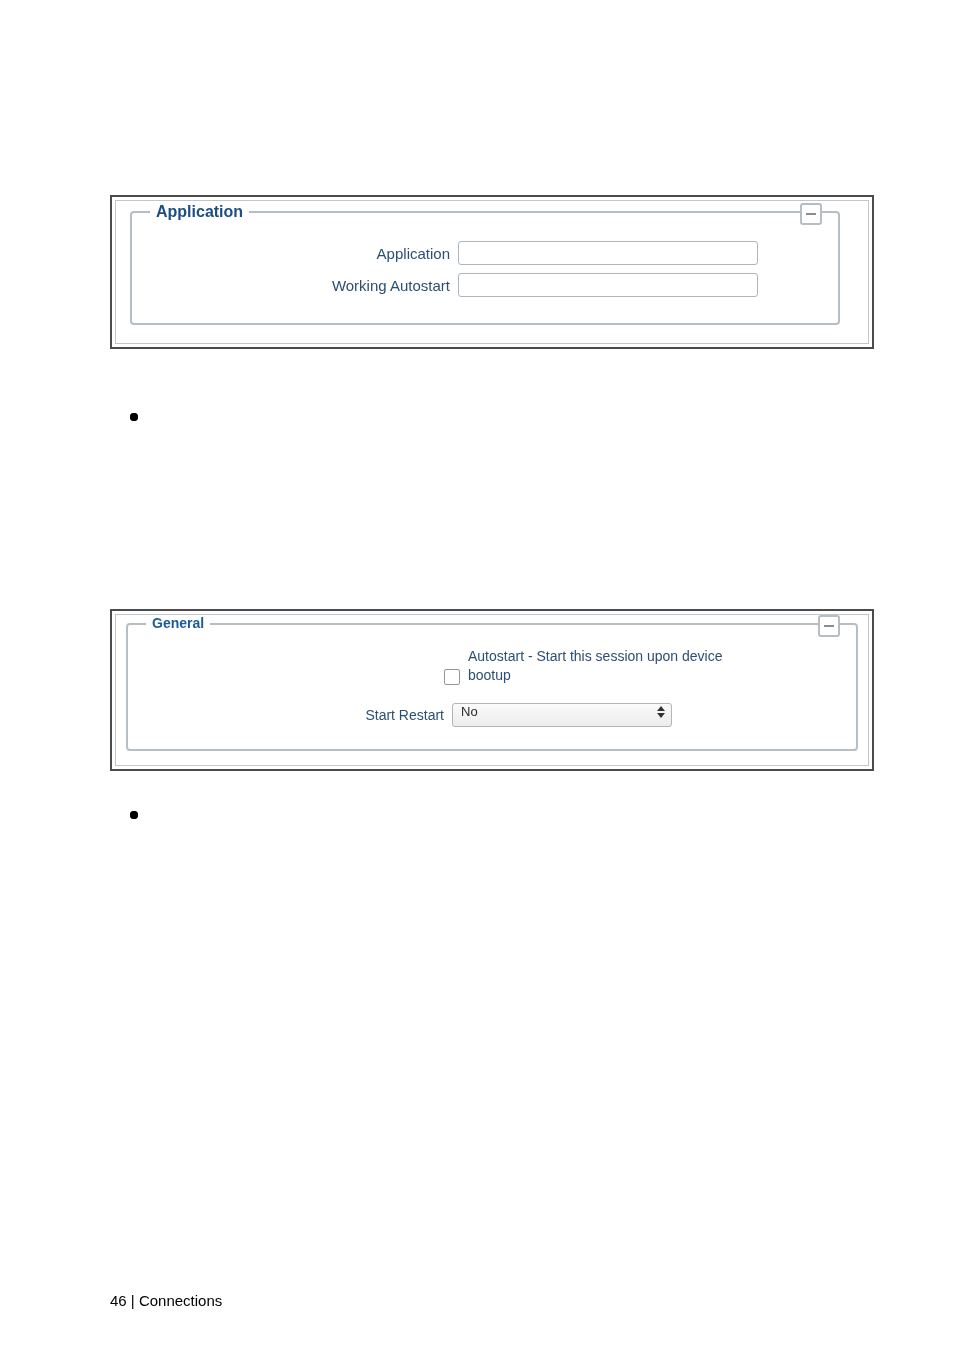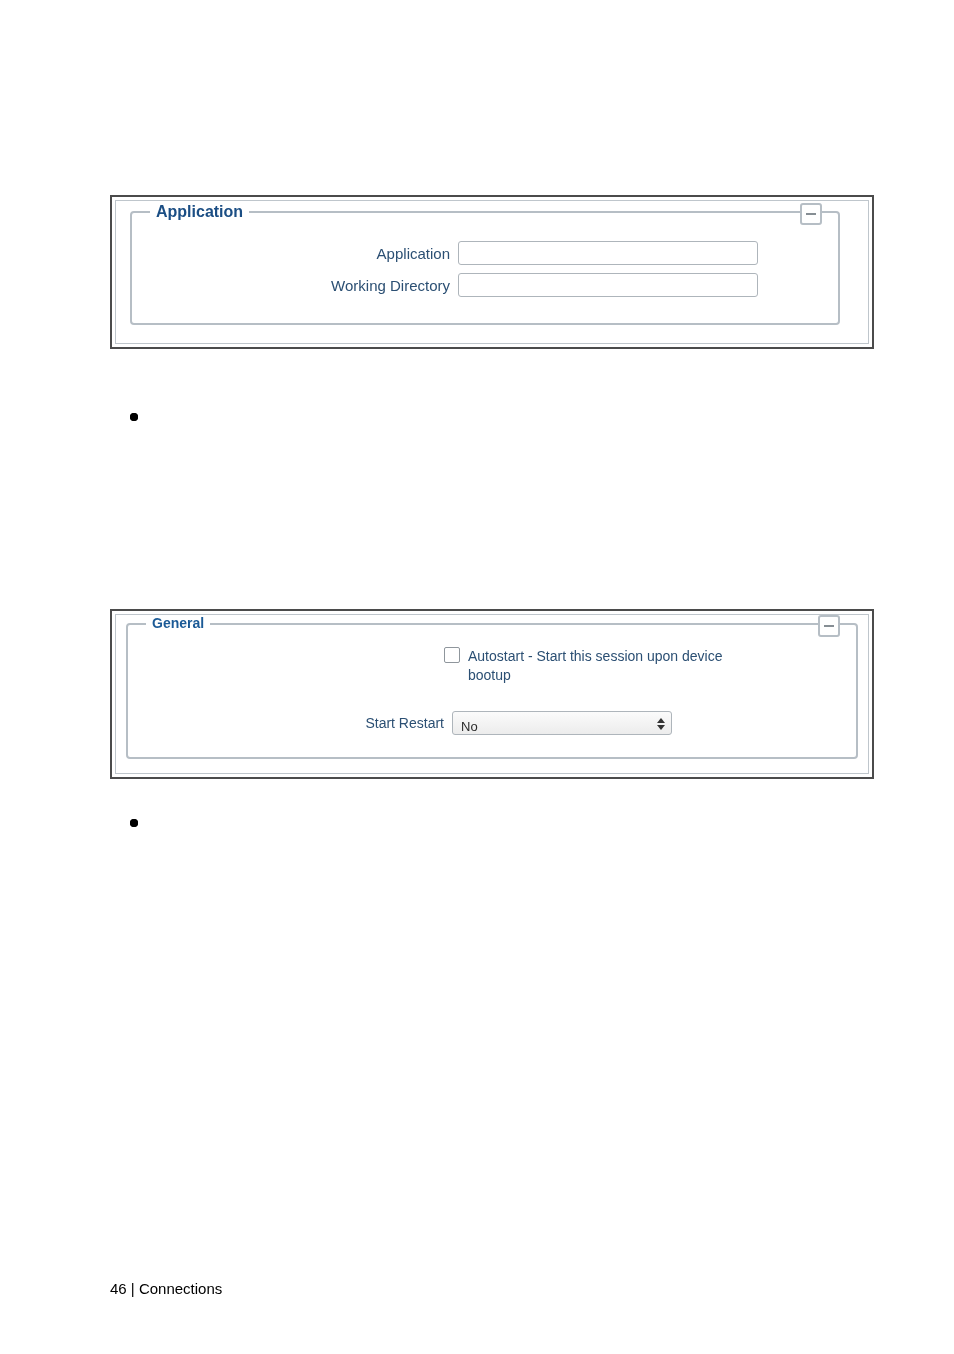--- a/index.html
+++ b/index.html
@@ -88,39 +88,39 @@
 .checkbox {
   width: 14px;
   height: 14px;
   border: 1px solid #8f969c;
   border-radius: 2px;
   background: #fff;
   flex: 0 0 auto;
 }
 .chk-row {
   display: flex;
-  align-items: flex-start;
-  margin: 6px 0 26px 0;
+  align-items: flex-end;
+  margin: 6px 0 18px 0;
 }
 .chk-label {
   margin-left: 8px;
   font-size: 14px;
   color: #2b4f73;
   line-height: 1.35;
   font-family: Verdana, Arial, sans-serif;
   max-width: 290px;
 }
 .select {
   width: 220px;
   height: 24px;
   border: 1px solid #aeb5bb;
   border-radius: 3px;
   background: linear-gradient(#fbfbfb, #ececec);
   display: flex;
-  align-items: flex-end;
+  align-items: flex-start;
   justify-content: space-between;
   box-sizing: border-box;
 }
 .select-val {
   padding-left: 8px;
   font-size: 13px;
   color: #2b2b2b;
 }
 .select-icon {
   width: 20px;
@@ -146,21 +146,21 @@
   top: 4px;
   width: 8px;
   height: 8px;
   background: #000;
   border-radius: 50%;
 }
 .spacer-mid { height: 200px; }
 .footer {
   position: absolute;
   left: 110px;
-  bottom: 57px;
+  bottom: 45px;
   font-size: 15px;
   color: #000;
 }
 </style>
 </head>
 <body>
 
 <div class="page">
   <div class="spacer-top"></div>
 
@@ -169,21 +169,21 @@
       <div class="fieldset">
         <span class="legend">Application</span>
         <div class="collapse-btn">
           <span class="dash"></span>
         </div>
         <div class="form-row">
           <div class="form-label">Application</div>
           <div class="text-input"></div>
         </div>
         <div class="form-row">
-          <div class="form-label">Working Directory</div>
+          <div class="form-label">Working Autostart</div>
           <div class="text-input"></div>
         </div>
       </div>
     </div>
   </div>
 
   <ul class="bullets">
     <li></li>
     <li></li>
   </ul>

